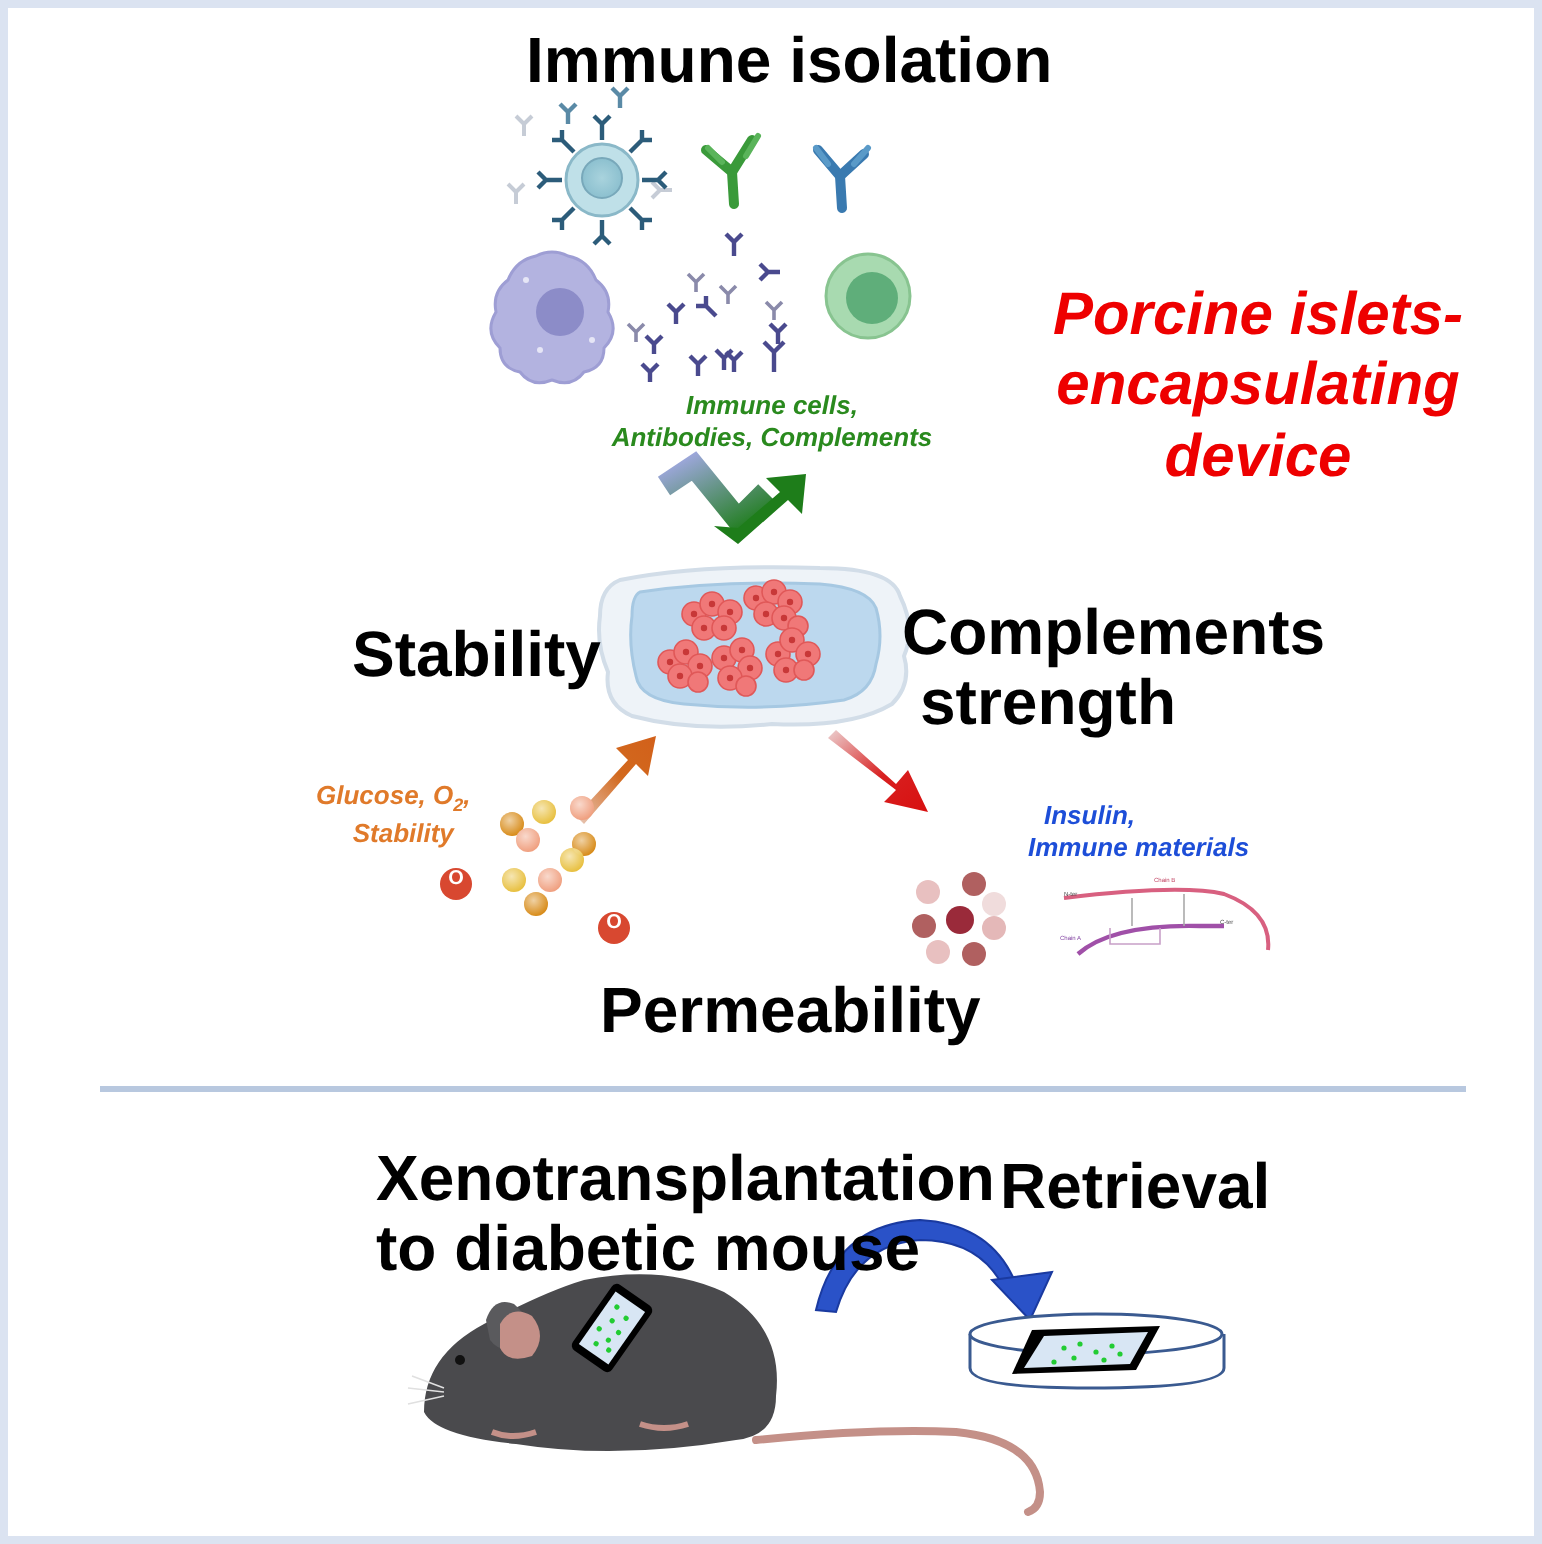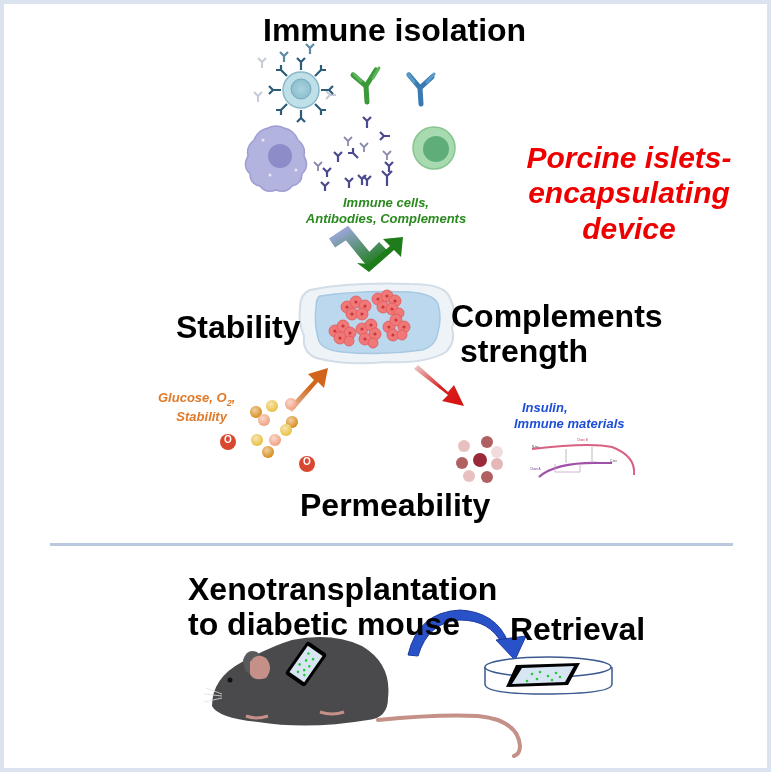--- a/index.html
+++ b/index.html
@@ -323,13 +323,13 @@
 
 <div class="txt h1" style="left:300px; top:488px;">Permeability</div>
 
 <div class="sep"></div>
 
 <div class="txt h1" style="left:188px; top:572px; width:250px;">
   <div>Xenotransplantation</div>
   <div>to diabetic mouse</div>
 </div>
 
-<div class="txt h1" style="left:500px; top:612px;margin-left:10px;">Retrieval</div>
+<div class="txt h1" style="left:500px; top:576px;">Retrieval</div>
 
 </body></html>

